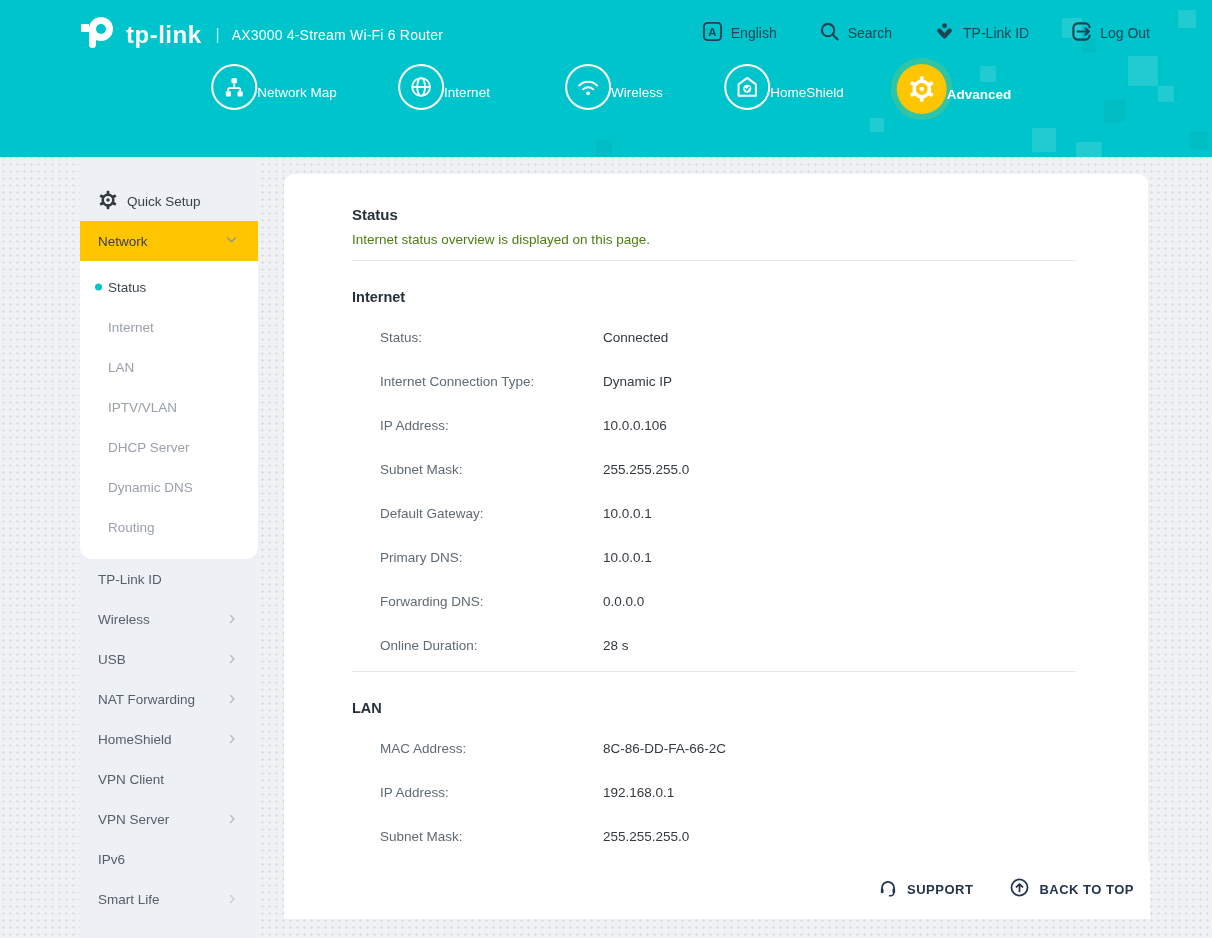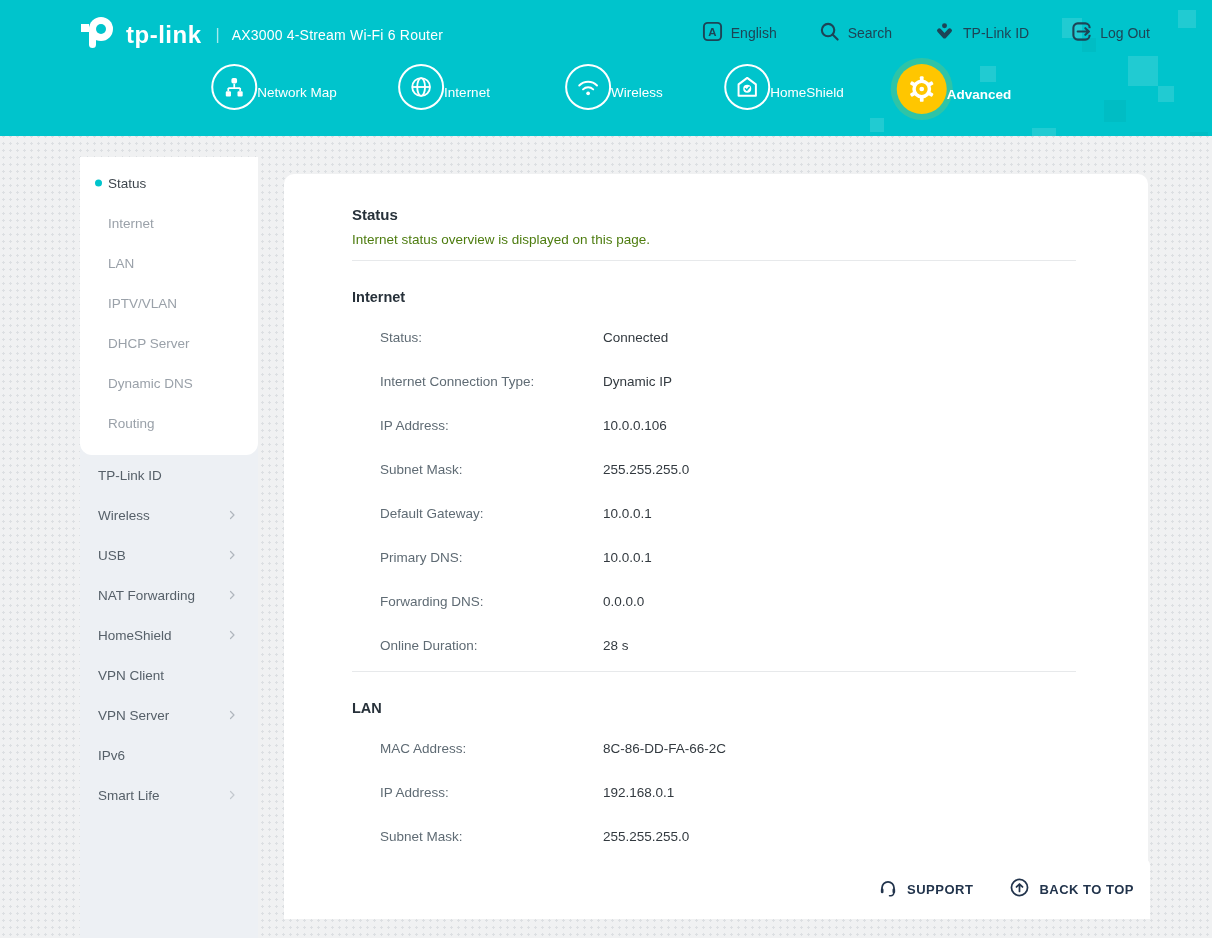--- a/index.html
+++ b/index.html
@@ -7,21 +7,21 @@
   body { font-family:"Liberation Sans", sans-serif; }
   #app {
     position:relative; width:1212px; height:938px; overflow:hidden;
     background-color:#f0f1f2;
     background-image: radial-gradient(#dcdfe2 1px, rgba(0,0,0,0) 1.2px);
     background-size:7px 7px;
   }
 
   
   .header {
-    position:absolute; left:0; top:0; width:1212px; height:136px;
+    position:absolute; left:0; top:0; width:1212px; height:157px;
     background:#00c4cc; overflow:hidden; z-index:2;
   }
   .sq { position:absolute; background:rgba(255,255,255,0.13); }
   .sq.dark { background:rgba(0,0,0,0.035); }
   .brand { position:absolute; left:78px; top:13px; display:flex; align-items:center; }
   .brand-text { color:#fff; font-size:24px; font-weight:bold; letter-spacing:0.5px; margin-left:8px; }
   .brand-sep { color:rgba(255,255,255,0.65); font-size:16px; margin:0 12px 0 14px; font-weight:400; }
   .brand-model { color:#fff; font-size:14px; letter-spacing:0.2px; }
   .header-actions {
     position:absolute; right:62px; top:21px; display:flex; align-items:center; gap:42px;
@@ -209,21 +209,46 @@
             <circle cx="0" cy="0" r="6.6" fill="none" stroke="#fff" stroke-width="3"></circle>
             <circle cx="0" cy="0" r="2" fill="#fff"></circle>
           </svg>
         </div>
         <div class="nav-label">Advanced</div>
       </div>
     </div>
   </div>
 
   <div class="sidebar">
-
+    <div class="side-row side-quick">
+      <span>
+        <svg width="20" height="20" viewBox="-12 -12 24 24">
+          <g fill="#333a40">
+            <rect x="-1.7" y="-11" width="3.4" height="4.4" rx="1"></rect>
+            <rect x="-1.7" y="-11" width="3.4" height="4.4" rx="1" transform="rotate(60)"></rect>
+            <rect x="-1.7" y="-11" width="3.4" height="4.4" rx="1" transform="rotate(120)"></rect>
+            <rect x="-1.7" y="-11" width="3.4" height="4.4" rx="1" transform="rotate(180)"></rect>
+            <rect x="-1.7" y="-11" width="3.4" height="4.4" rx="1" transform="rotate(240)"></rect>
+            <rect x="-1.7" y="-11" width="3.4" height="4.4" rx="1" transform="rotate(300)"></rect>
+          </g>
+          <circle cx="0" cy="0" r="6.4" fill="none" stroke="#333a40" stroke-width="3"></circle>
+          <circle cx="0" cy="0" r="2.1" fill="#333a40"></circle>
+        </svg>
+      </span>
+      <span>Quick Setup</span>
+    </div>
+
+    <div class="side-row side-network">
+      <span>Network</span>
+      <span>
+        <svg width="13" height="13" viewBox="0 0 24 24" fill="none" stroke="#8a939c" stroke-width="2.4" stroke-linecap="round" stroke-linejoin="round">
+          <path d="M5 9 L12 16 L19 9"></path>
+        </svg>
+      </span>
+    </div>
 
     <div class="submenu">
       <div class="submenu-item active">
         <span class="dot-bullet"></span>
         <span>Status</span>
       </div>
       <div class="submenu-item">
         <span>Internet</span>
       </div>
       <div class="submenu-item">

